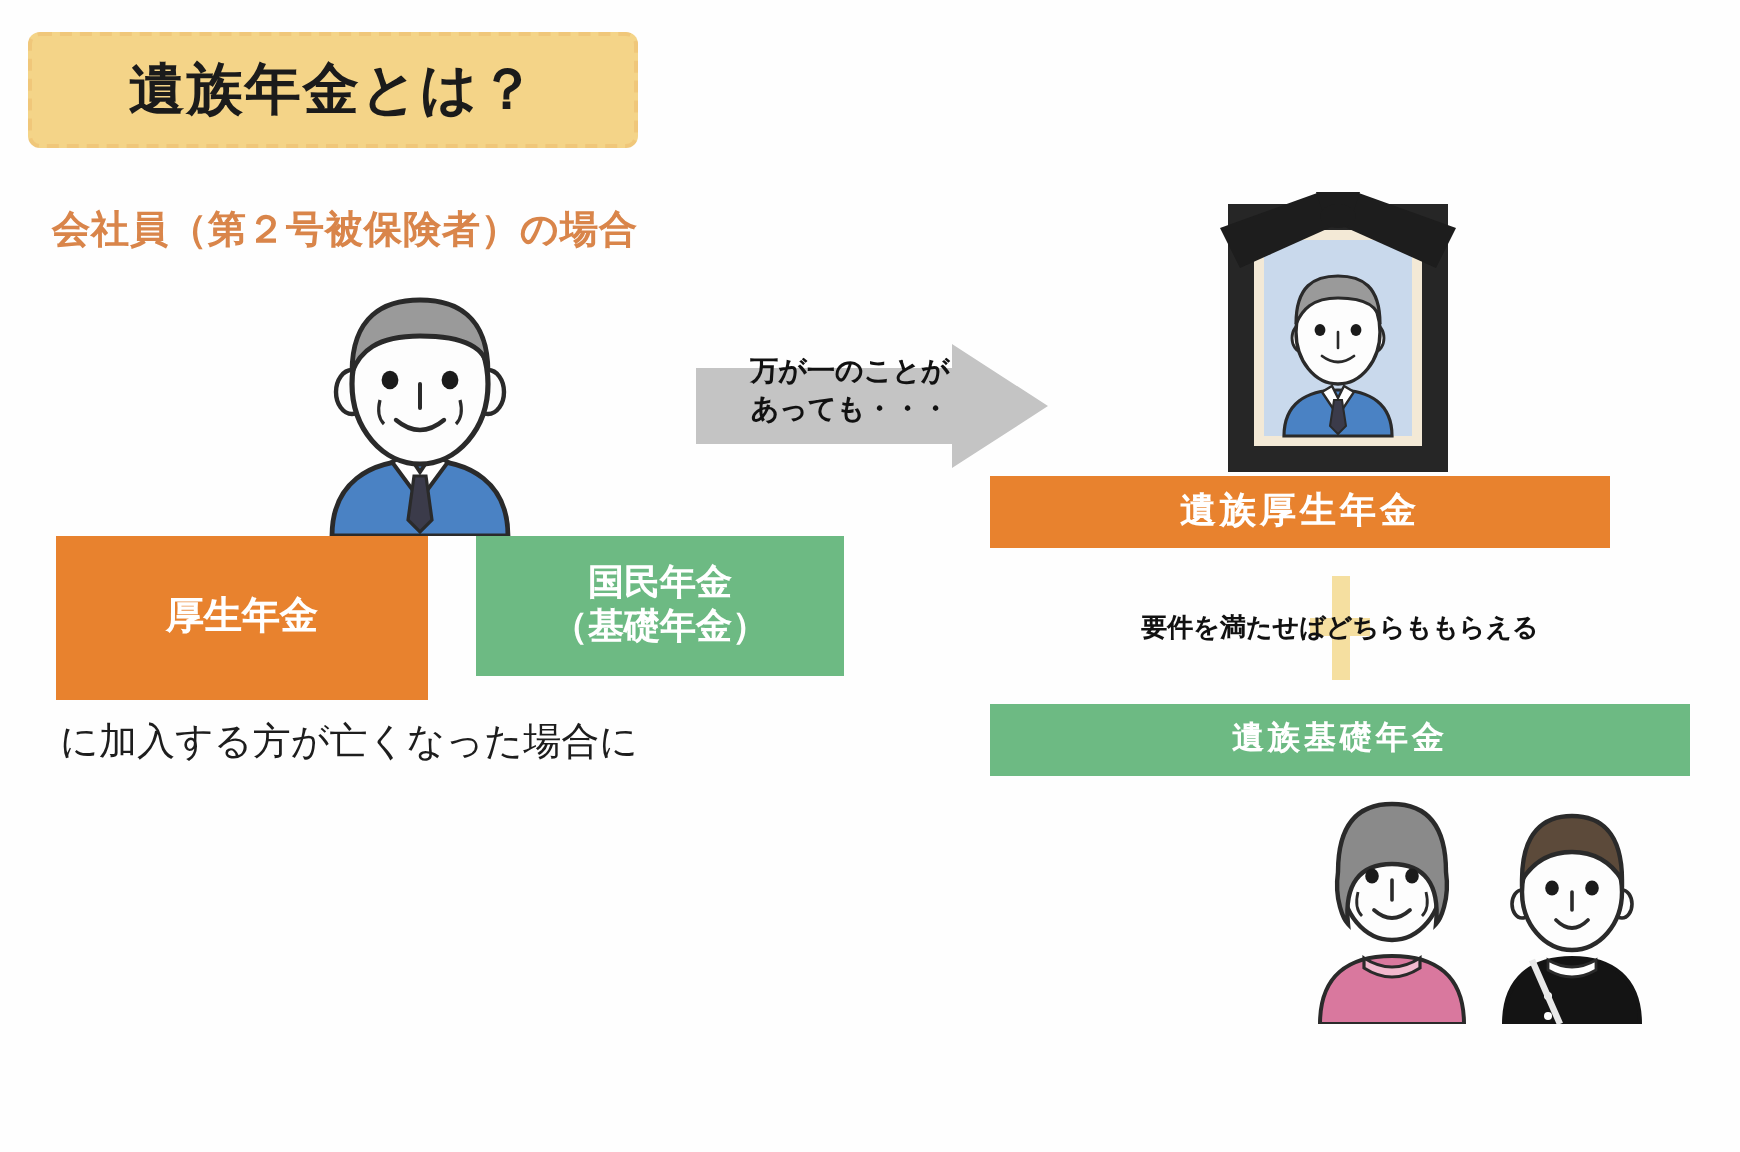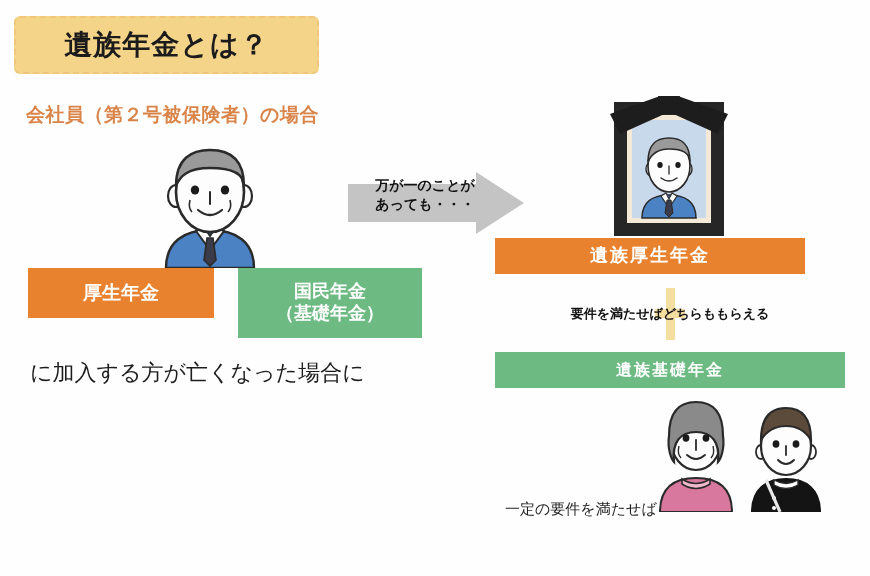--- a/index.html
+++ b/index.html
@@ -36,30 +36,30 @@
 
   
   .bar{
     position:absolute;
     display:flex;align-items:center;justify-content:center;
     color:#ffffff;font-weight:bold;text-align:center;
     line-height:1.2;
     box-sizing:border-box;
   }
   .bar-kousei{
-    left:28px;top:268px;width:186px;height:50px;
+    left:28px;top:268px;width:186px;height:82px;
     background:#e8822e;font-size:19px;
   }
   .bar-kokumin{
     left:218px;top:268px;width:184px;height:70px;
     background:#6dba83;font-size:18px;margin-left:20px;
   }
   .left-caption{
     position:absolute;left:30px;top:358px;
-    font-size:22px;color:#1d1d1d;white-space:nowrap;
+    font-size:19px;color:#1d1d1d;white-space:nowrap;
   }
 
   
   .arrow-wrap{position:absolute;left:348px;top:172px;width:176px;height:62px;}
   .arrow-label{
     position:absolute;left:365px;top:176px;width:120px;
     font-size:14px;font-weight:bold;color:#111;line-height:1.35;
     text-align:center;
   }
 
@@ -229,15 +229,14 @@
         <ellipse cx="138" cy="54" rx="25" ry="29" fill="#fdfdfd" stroke="#2a2a2a" stroke-width="2.2"></ellipse>
         <path d="M113 48 C113 24 124 16 138 16 C152 16 163 24 163 48 C158 40 150 34 138 34 C126 34 118 40 113 48 Z" fill="#5c4a3a" stroke="#2a2a2a" stroke-width="2.2"></path>
         <ellipse cx="128" cy="52" rx="3.4" ry="3.8" fill="#1b1b1b"></ellipse>
         <ellipse cx="148" cy="52" rx="3.4" ry="3.8" fill="#1b1b1b"></ellipse>
         <path d="M138 54 L138 63" stroke="#2a2a2a" stroke-width="1.8" stroke-linecap="round"></path>
         <path d="M130 68 Q138 76 146 68" stroke="#2a2a2a" stroke-width="1.9" fill="none" stroke-linecap="round"></path>
       </g>
     </svg>
   </div>
 
-  <div class="bottom-small">一定の要件を満たせば</div>
 
 </div>
 
 </body></html>

